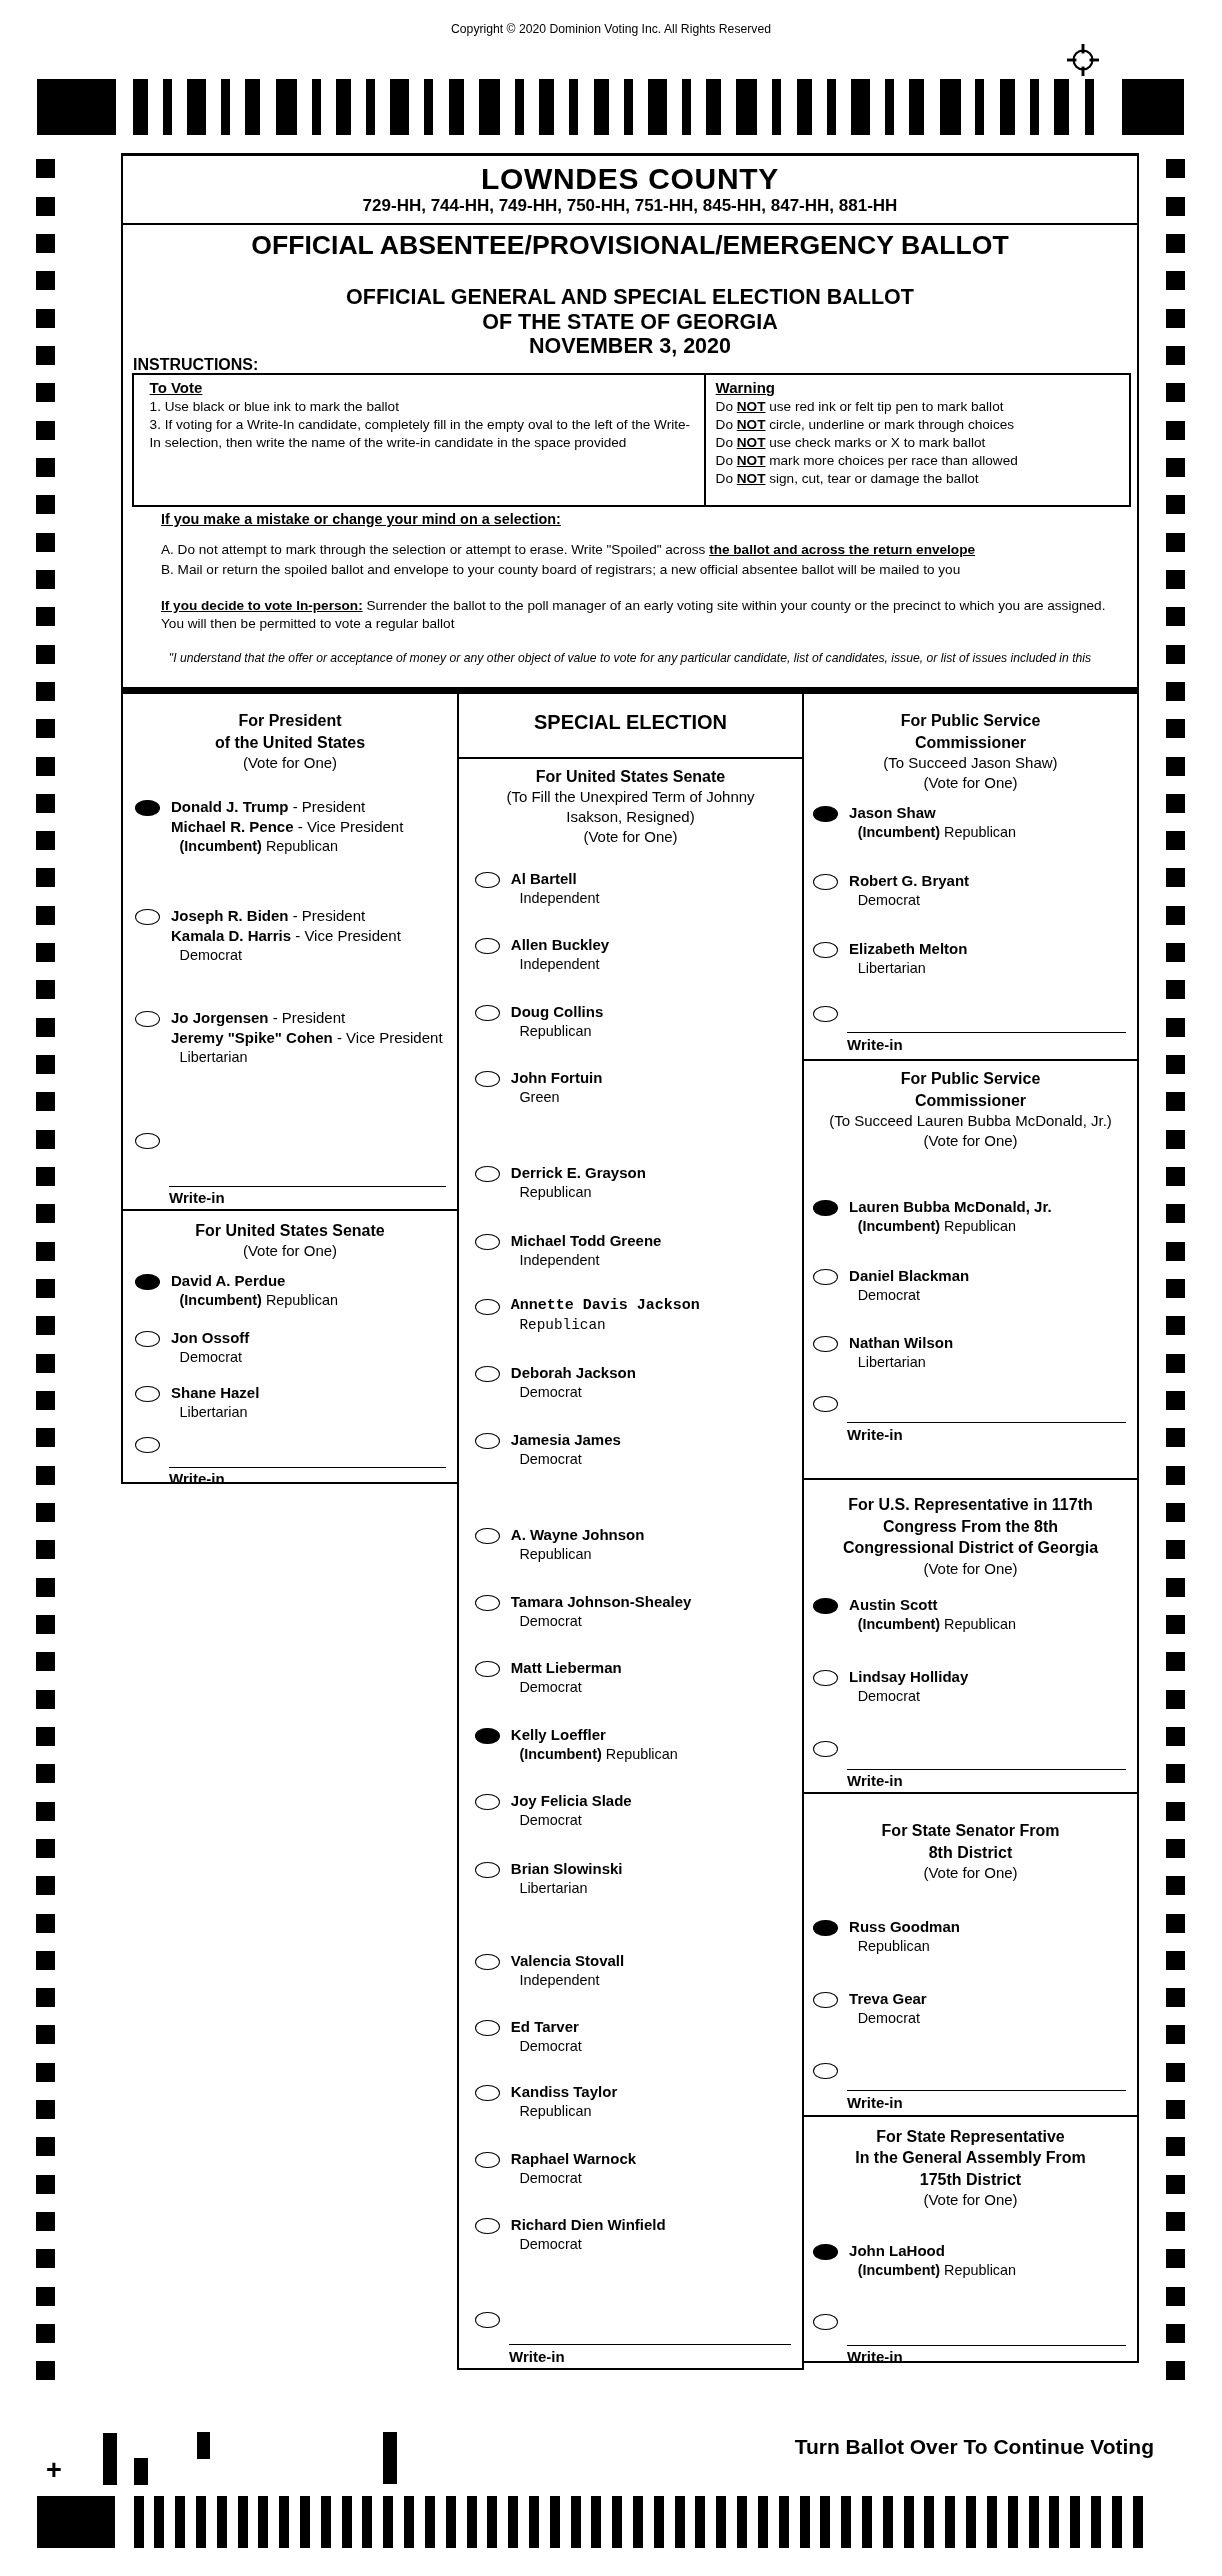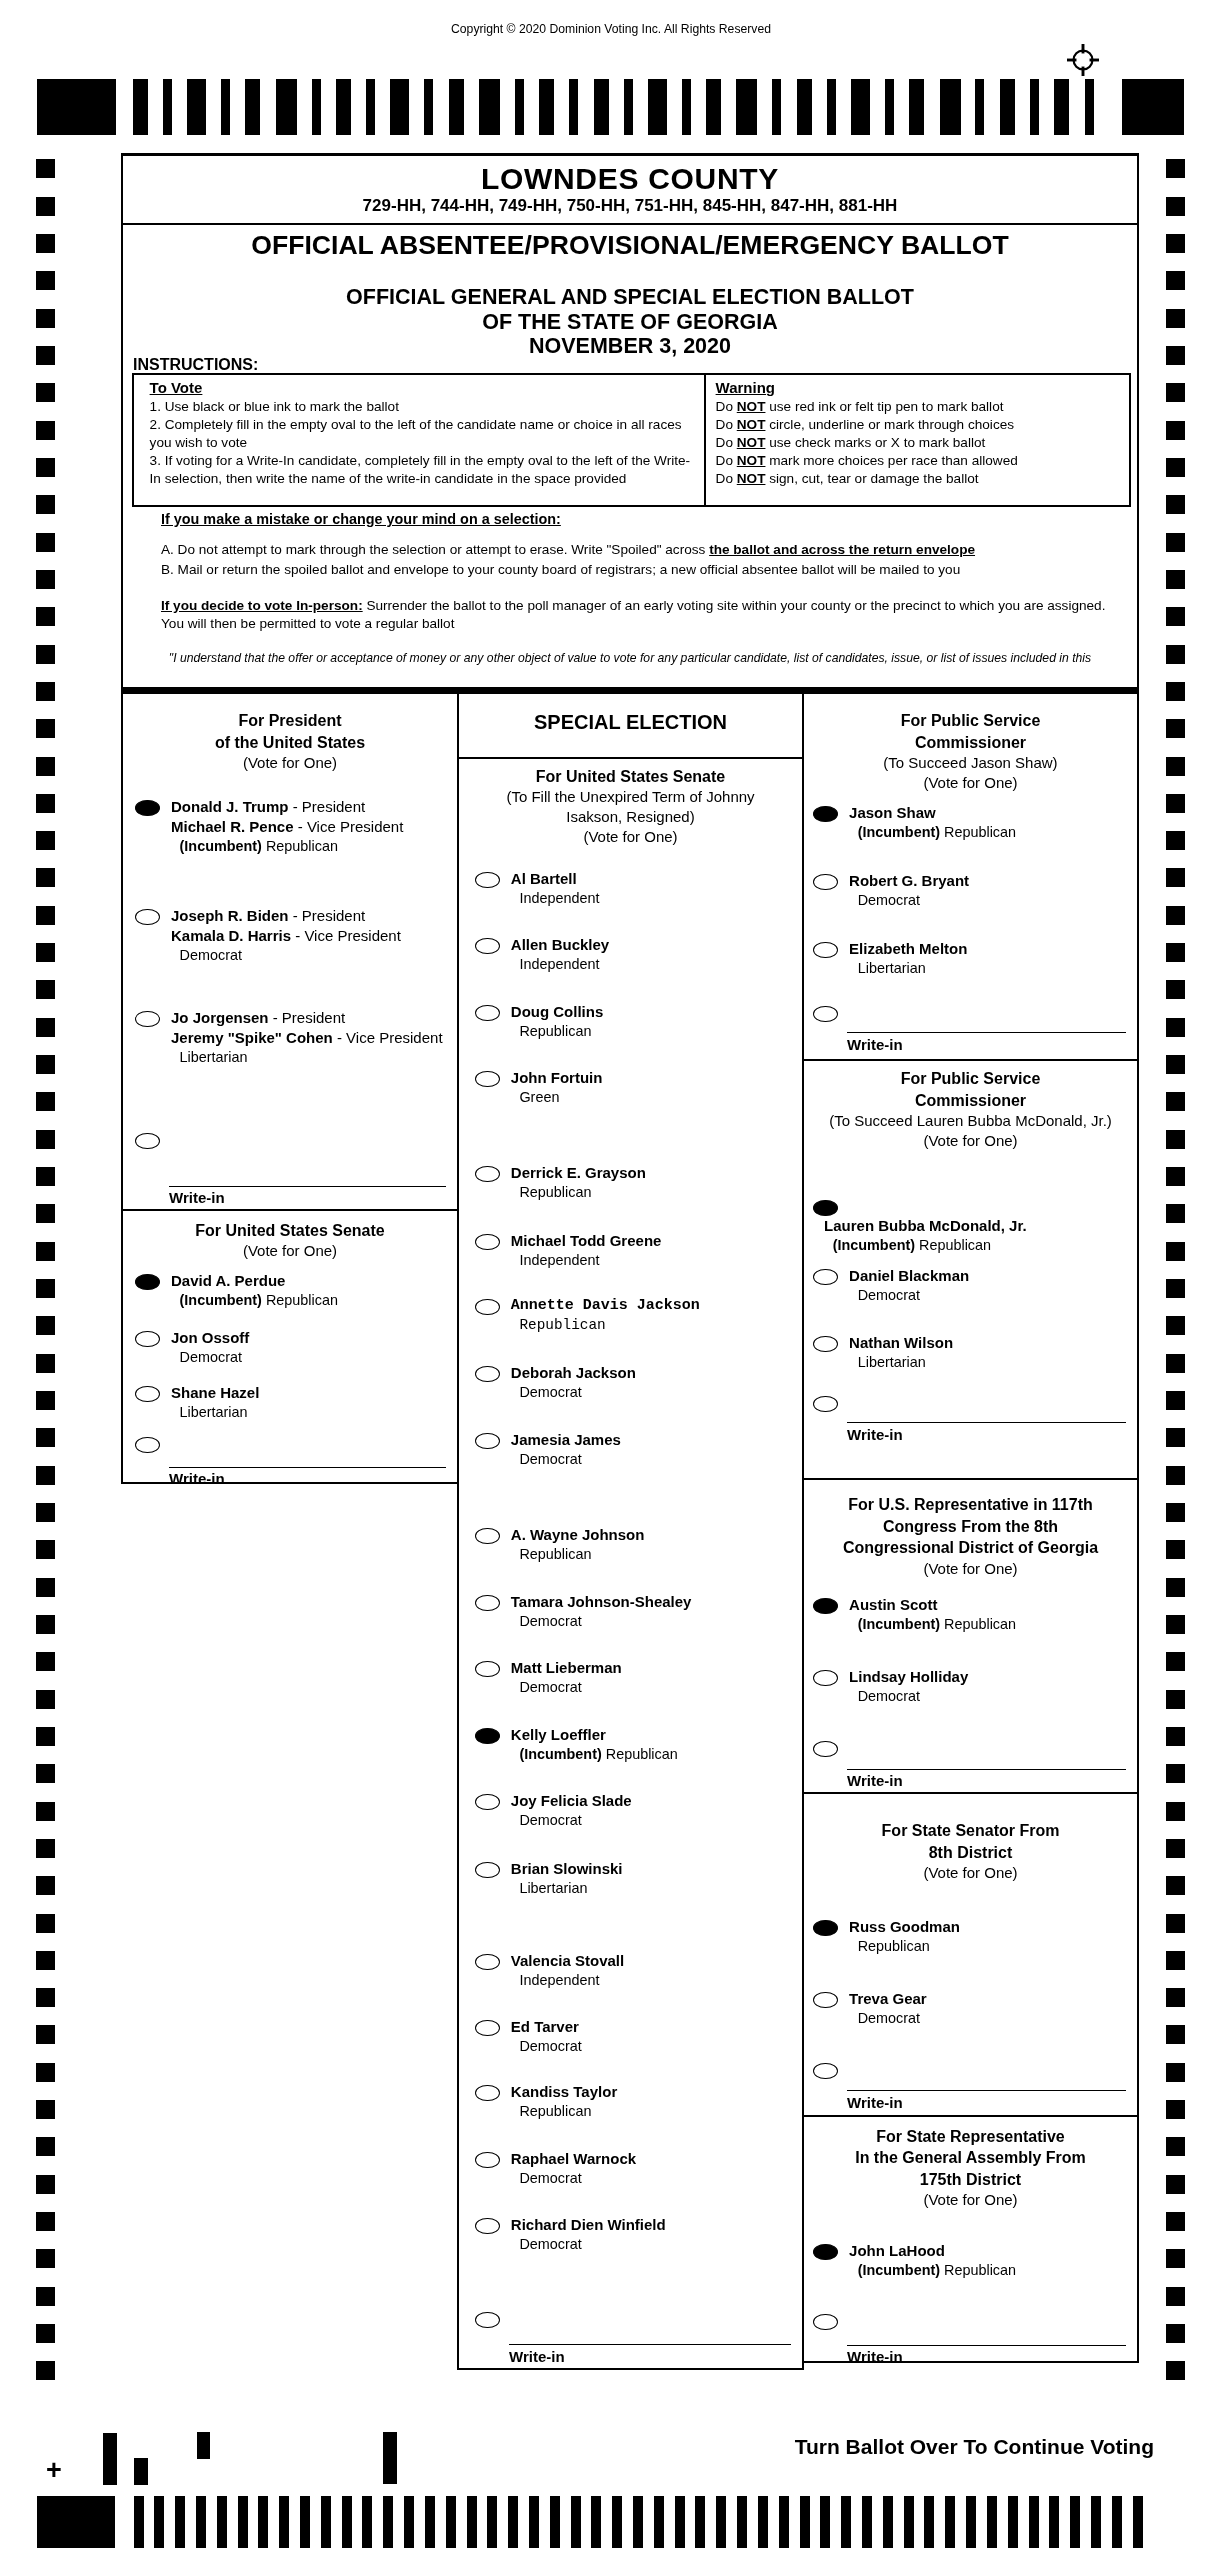--- a/index.html
+++ b/index.html
@@ -245,21 +245,20 @@
   <div class="etitle" style="top:129px">OFFICIAL GENERAL AND SPECIAL ELECTION BALLOT</div>
   <div class="etitle" style="top:154px">OF THE STATE OF GEORGIA</div>
   <div class="etitle" style="top:178px">NOVEMBER 3, 2020</div>
   <div class="instr-label">INSTRUCTIONS:</div>
 
   <div class="instr-box">
     <div class="instr-left">
       <div class="instr-title">To Vote</div>
       <div id="to-vote-items">
           <div class="instr-item">1. Use black or blue ink to mark the ballot</div>
-          <div class="instr-item">2. Completely fill in the empty oval to the left of the candidate name or choice in all races you wish to vote</div>
           <div class="instr-item">3. If voting for a Write-In candidate, completely fill in the empty oval to the left of the Write-In selection, then write the name of the write-in candidate in the space provided</div>
         </div>
     </div>
     <div class="instr-right">
       <div class="instr-title">Warning</div>
       <div id="warning-items">
           <div class="instr-item"><span>Do </span><b><u>NOT</u></b><span> use red ink or felt tip pen to mark ballot</span></div>
           <div class="instr-item"><span>Do </span><b><u>NOT</u></b><span> circle, underline or mark through choices</span></div>
           <div class="instr-item"><span>Do </span><b><u>NOT</u></b><span> use check marks or X to mark ballot</span></div>
           <div class="instr-item"><span>Do </span><b><u>NOT</u></b><span> mark more choices per race than allowed</span></div>
@@ -528,21 +527,21 @@
       <div class="wline" style="left: 43px; right: 11.5px; top: 338px;"></div>
       <div class="wlabel" style="left: 43px; top: 342px;">Write-in</div>
     </div>
     <div class="race bt" style="top: 365px; height: 420px;">
       <div class="rhead" style="top: 7.2px;">
         <div class="rtitle">For Public Service</div>
         <div class="rtitle">Commissioner</div>
         <div class="rsub">(To Succeed Lauren Bubba McDonald, Jr.)</div>
         <div class="rvote">(Vote for One)</div>
       </div>
-      <div class="cand" style="left: 9.3px; top: 136px; flex-direction: column;">
+      <div class="cand" style="left: 9.3px; top: 136px;">
         <span class="oval filled"></span>
         <div class="ctext">
           <div class="cname"><b>Lauren Bubba McDonald, Jr.</b></div>
           <div class="cparty"><b>(Incumbent) </b><span>Republican</span></div>
         </div>
       </div>
       <div class="cand" style="left: 9.3px; top: 205px;">
         <span class="oval"></span>
         <div class="ctext">
           <div class="cname"><b>Daniel Blackman</b></div>

